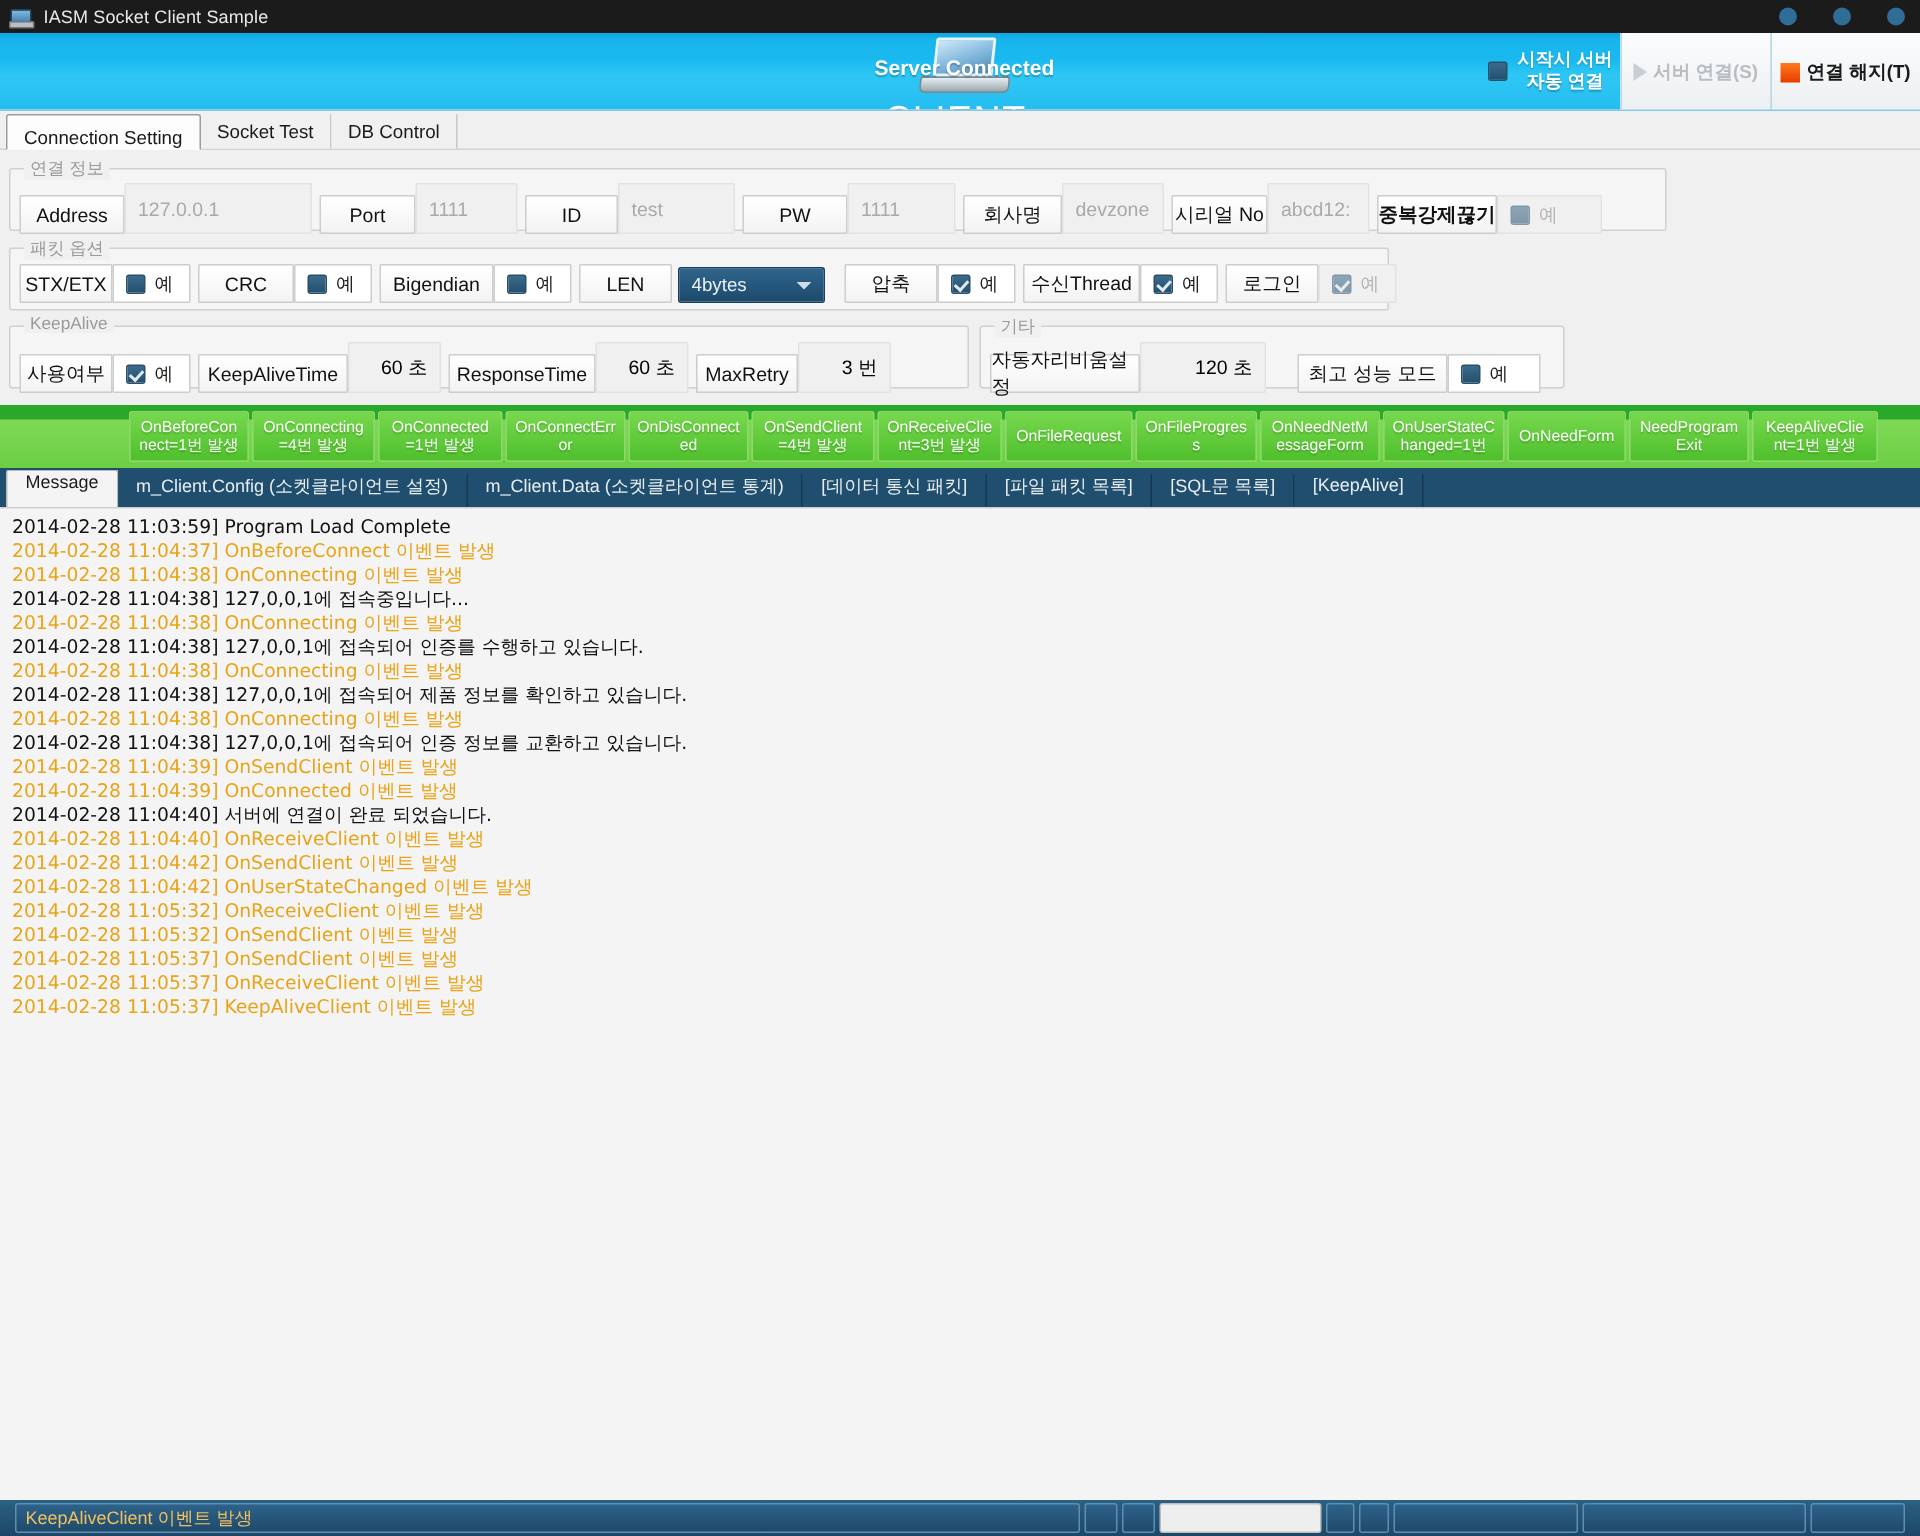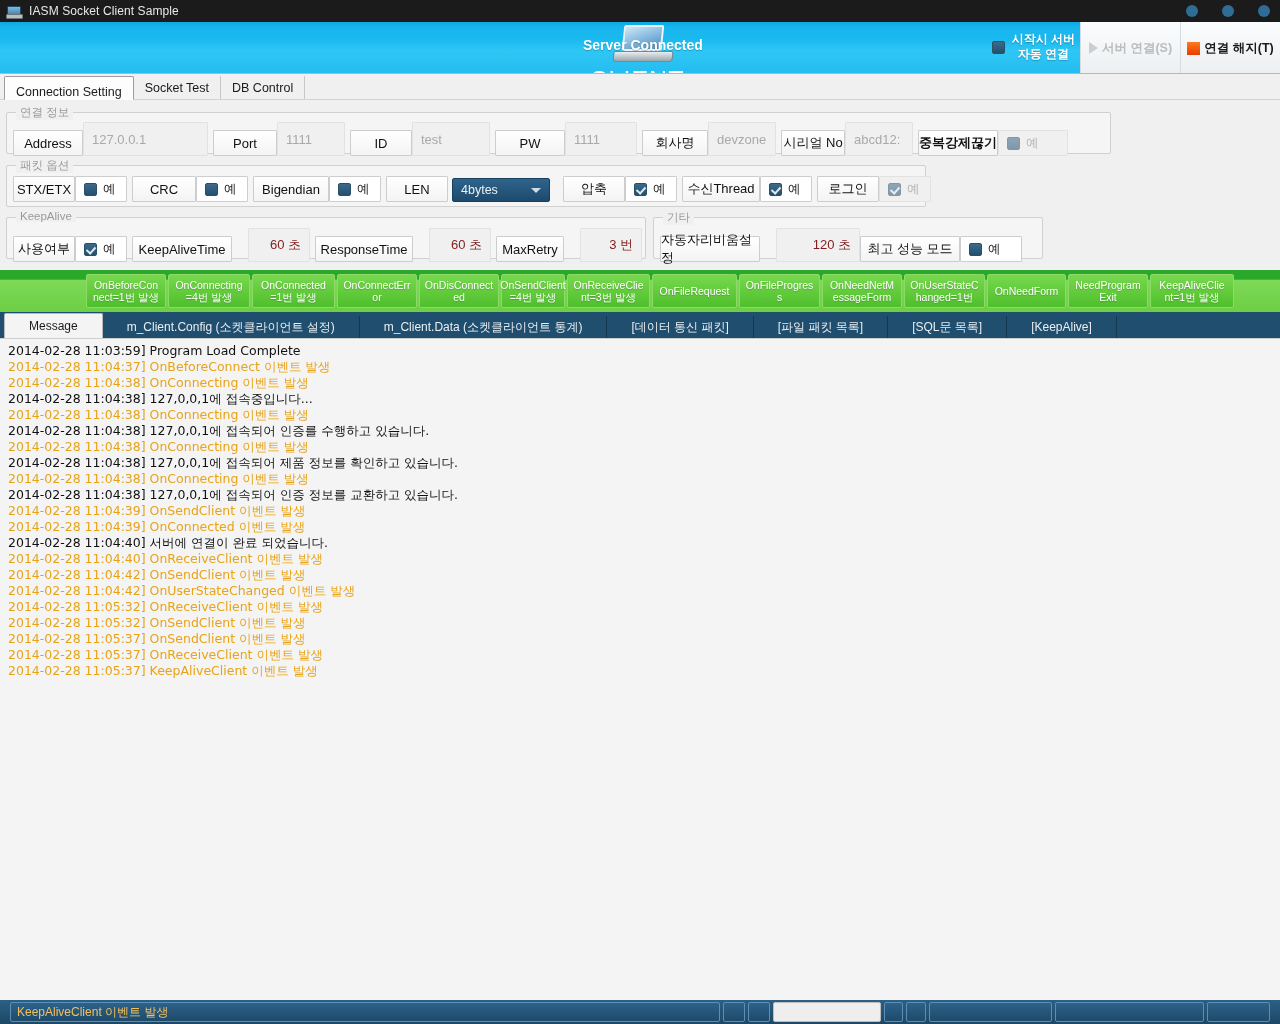--- a/index.html
+++ b/index.html
@@ -118,21 +118,21 @@
     display:flex;align-items:center;justify-content:center;
     font-size:13px;color:#111;border-radius:1px;
   }
   .fbtn.bold{font-weight:bold;}
   .ftxt{
     background:#f0f0f0;border:1px solid #e2e2e2;height:26px;
     display:flex;align-items:center;padding:16px 8px;
     font-size:13px;color:#a9a9a9;border-radius:1px;overflow:hidden;white-space:nowrap;
   }
   .ftxt.r{ justify-content:flex-end;}
-  .ftxt.dark{ color:#7f1d1d;margin-left:16px; }
+  .ftxt.dark{ color:#000000; }
   .fchk{
     background:#ffffff;border:1px solid #cdcdcd;height:26px;
     display:flex;align-items:center;gap:6px;padding:0 8px;
     font-size:12.5px;color:#1a1a1a;border-radius:1px;
   }
   .fchk.flat{background:#f0f0f0;border-color:#e2e2e2;color:#b4b4b4;}
   .combo{
     height:24px;border:1px solid #17405e;border-radius:2px;
     background:linear-gradient(#2f648c,#1d4a6c);
     color:#eaf1f6;font-size:12.5px;display:flex;align-items:center;
@@ -158,21 +158,21 @@
     text-align:center;text-shadow:0 1px 1px rgba(0,0,0,.18);
     padding:0 2px;
   }
   .evt .l2{display:block;}
   
   #inner-tabs{
     position:absolute;left:0;top:312px;width:1280px;height:26px;
     background:#1f4e6e;display:flex;align-items:flex-end;padding-left:4px;
   }
   .itab{
-    height:22px;padding:0 24px;display:flex;align-items:center;
+    height:22px;padding:0 12px;display:flex;
     font-size:12px;color:#e9eef2;background:#1f4e6e;
     border-right:1px solid #16384f;white-space:nowrap;
   }
   .itab.sel{
     background:#f4f4f4;color:#1a1a1a;height:25px;
     border:1px solid #b9b9b9;border-bottom:none;border-radius:2px 2px 0 0;
   }
   
   #log{
     position:absolute;left:0;top:338px;width:1280px;height:662px;
@@ -336,21 +336,21 @@
   <div class="ftxt r dark" style="width:62px">3 번</div>
 </div>
 
 <div class="gbox" style="left:653px;top:217px;width:390px;height:42px;">
   <span class="gtitle">기타</span>
 </div>
 
 <div class="fieldrow" style="left:660px;top:228px;">
   <div class="fbtn" style="width:100px">자동자리비움설정</div>
   <div class="ftxt r dark" style="width:84px">120 초</div>
-  <div class="fbtn" style="width:100px;margin-left:0">최고 성능 모드</div>
+  <div class="fbtn" style="width:100px;margin-left:21px">최고 성능 모드</div>
   <div class="fchk" style="width:62px">
     <span class="chk"></span>
     <span>예</span>
   </div>
 </div>
 
 <div id="evt-bar">
   <div id="evt-spacer"></div>
 <div class="evt" style="width: 80px;">
       <span>OnBeforeCon</span>
@@ -365,21 +365,21 @@
       <span class="l2">=1번 발생</span>
     </div>
     <div class="evt" style="width: 80px;">
       <span>OnConnectErr</span>
       <span class="l2">or</span>
     </div>
     <div class="evt" style="width: 80px;">
       <span>OnDisConnect</span>
       <span class="l2">ed</span>
     </div>
-    <div class="evt" style="width: 64px;">
+    <div class="evt" style="width: 82px;">
       <span>OnSendClient</span>
       <span class="l2">=4번 발생</span>
     </div>
     <div class="evt" style="width: 83px;">
       <span>OnReceiveClie</span>
       <span class="l2">nt=3번 발생</span>
     </div>
     <div class="evt" style="width: 85px;">
       <span>OnFileRequest</span>
       <span class="l2"></span>

